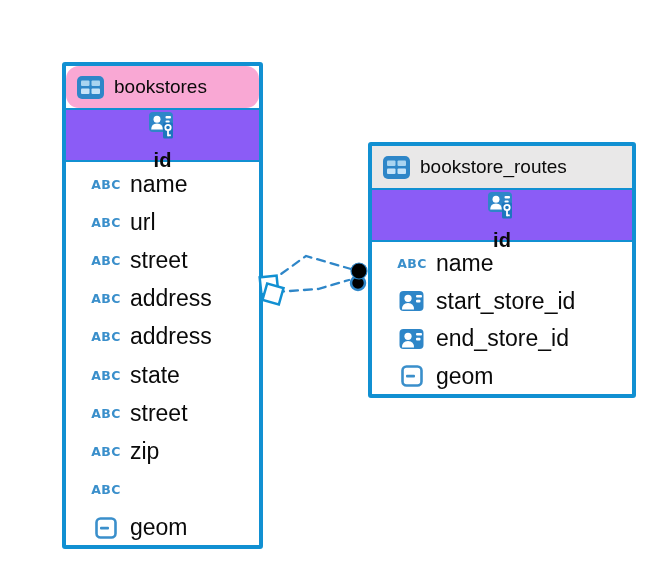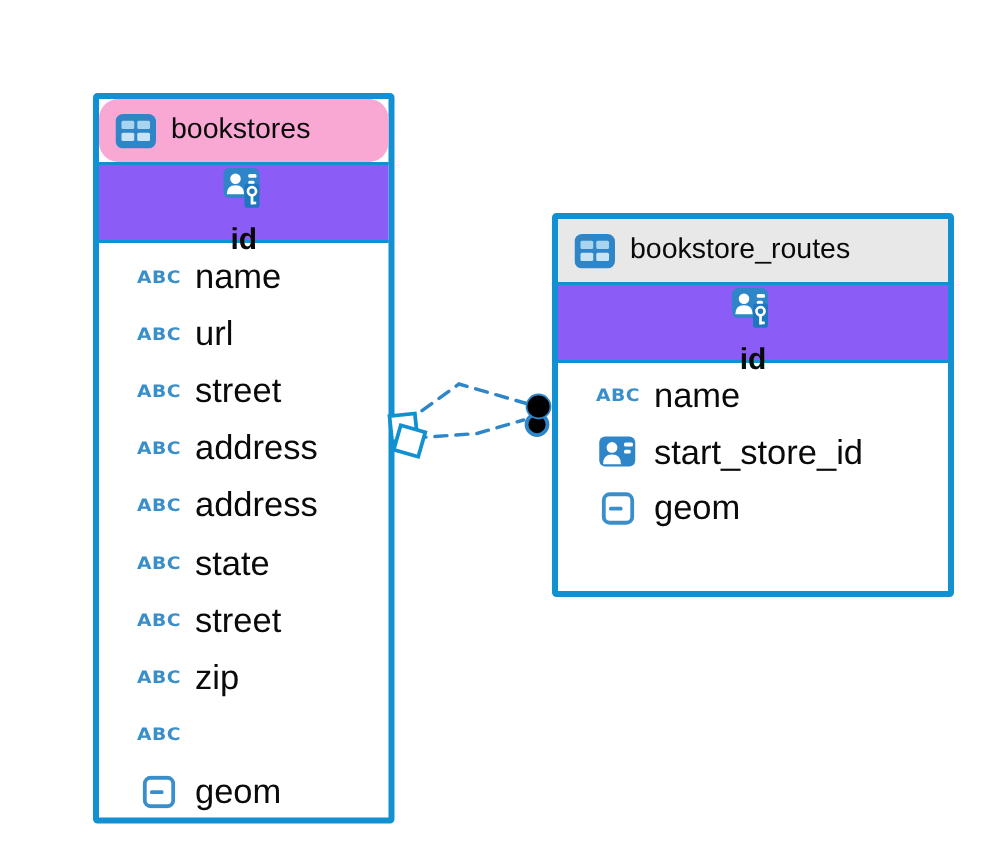--- a/index.html
+++ b/index.html
@@ -162,20 +162,32 @@
         <span class="icon-cell">
           <svg width="26" height="22" viewBox="0 0 26 22">
             <rect x="0.5" y="1" width="24" height="20" rx="4" fill="#2E86C8"></rect>
             <circle cx="9" cy="8.3" r="3.6" fill="#fff"></circle>
             <path d="M3 19.5 Q3 13 9 13 Q15 13 15 19.5 Z" fill="#fff"></path>
             <rect x="17" y="5" width="6" height="2.6" rx="1" fill="#fff"></rect>
             <rect x="17" y="9.8" width="4.5" height="2.6" rx="1" fill="#fff"></rect>
           </svg>
         </span>
         <span class="fname">start_store_id</span>
+      </div>
+      <div class="frow">
+        <span class="icon-cell">
+          <svg width="26" height="22" viewBox="0 0 26 22">
+            <rect x="0.5" y="1" width="24" height="20" rx="4" fill="#2E86C8"></rect>
+            <circle cx="9" cy="8.3" r="3.6" fill="#fff"></circle>
+            <path d="M3 19.5 Q3 13 9 13 Q15 13 15 19.5 Z" fill="#fff"></path>
+            <rect x="17" y="5" width="6" height="2.6" rx="1" fill="#fff"></rect>
+            <rect x="17" y="9.8" width="4.5" height="2.6" rx="1" fill="#fff"></rect>
+          </svg>
+        </span>
+        <span class="fname">end_store_id</span>
       </div>
       <div class="frow">
         <span class="icon-cell">
           <svg width="22" height="22" viewBox="0 0 22 22">
             <rect x="1.5" y="1.5" width="19" height="19" rx="4" fill="#fff" stroke="#3A8FCB" stroke-width="2.6"></rect>
             <rect x="5" y="9.8" width="9" height="2.6" rx="1" fill="#3A8FCB"></rect>
           </svg>
         </span>
         <span class="fname">geom</span>
       </div>

